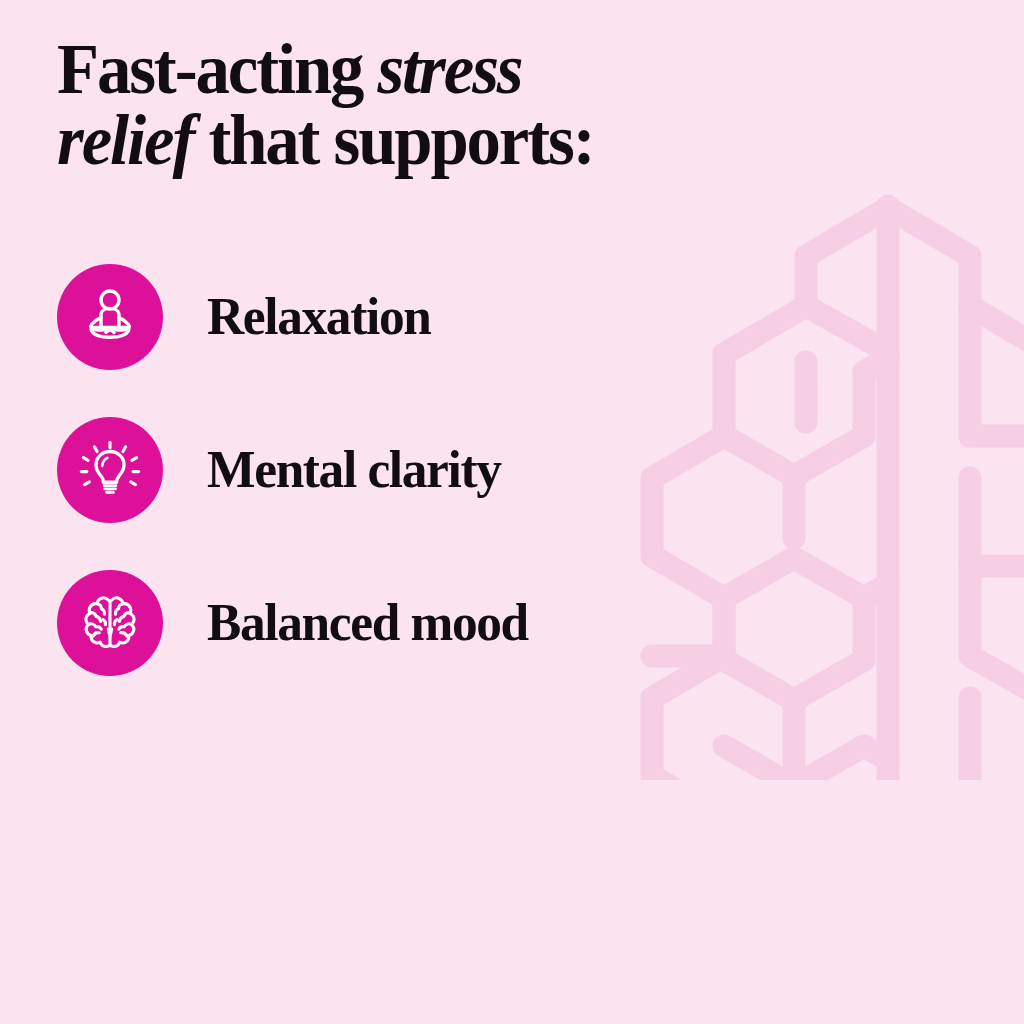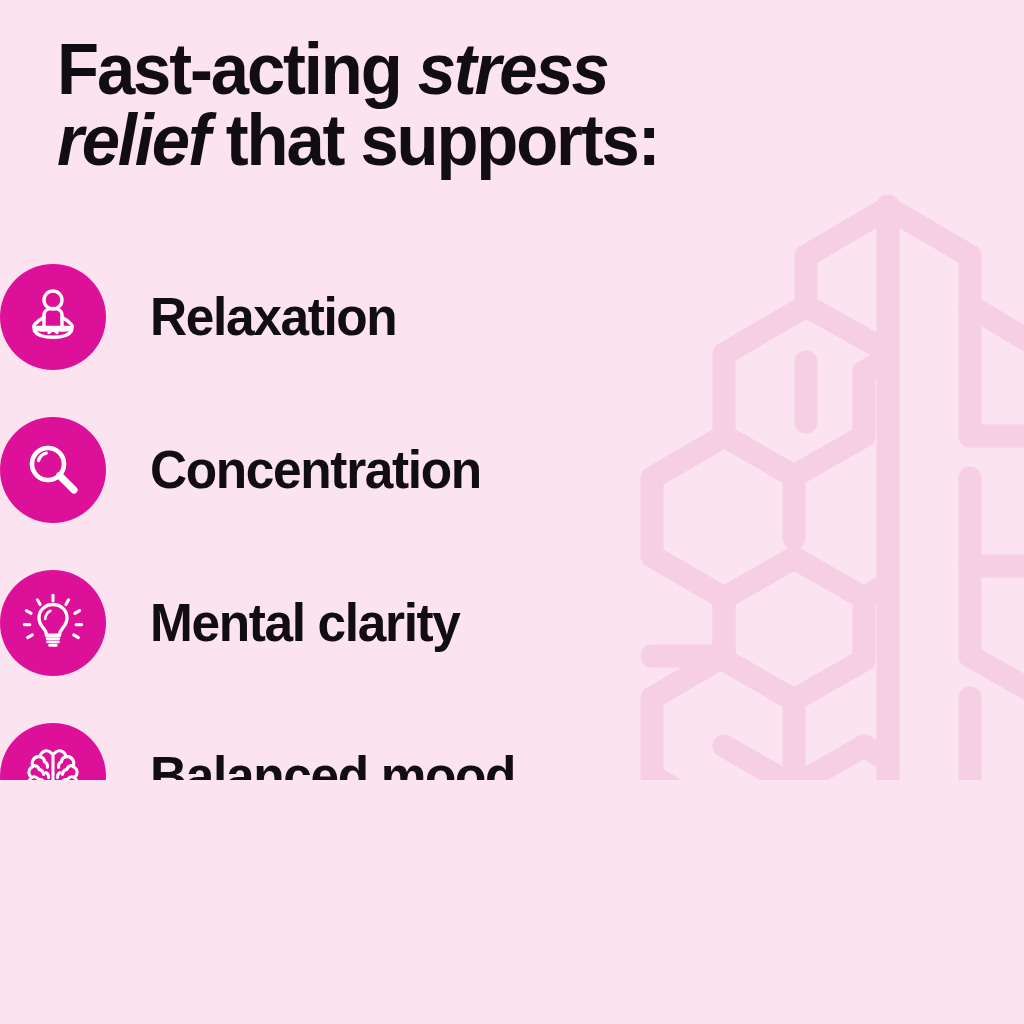--- a/index.html
+++ b/index.html
@@ -16,20 +16,21 @@
     font-family:"Liberation Sans", sans-serif;
     position:relative;
   }
 
   #graphic {
     position:relative;
     width:1024px;
     height:780px;
     background:#FBE3EF;
     overflow:hidden;
+    font-family:Liberation Serif, serif;
   }
 
   
   #brain-watermark {
     position:absolute;
     right:-34px;
     top:186px;
     width:470px;
     height:790px;
     pointer-events:none;
@@ -65,20 +66,21 @@
     top:240px;
     width:1024px;
     z-index:2;
   }
 
   .benefit-row {
     position:relative;
     height:153px;
     display:flex;
     align-items:center;
+    padding-left:57px;
   }
 
   .benefit-badge {
     flex:0 0 auto;
     width:106px;
     height:106px;
     border-radius:50%;
     background:#DD109A;
     display:flex;
     align-items:center;
@@ -153,32 +155,20 @@
             <path d="M24.2 33.4c-3.4 1.6-7.1 4.1-9.6 7.1-1.5 1.8-.9 3.9 1.3 4.6 3.4 1.1 7.6 1.2 11 .8"></path>
             <path d="M41.8 33.4c3.4 1.6 7.1 4.1 9.6 7.1 1.5 1.8.9 3.9-1.3 4.6-3.4 1.1-7.6 1.2-11 .8"></path>
             <path d="M14.5 46.8c2.1 3.7 7.9 6.4 18.5 6.4s16.4-2.7 18.5-6.4c.9-1.6-.3-3.3-2.2-3.3H16.7c-1.9 0-3.1 1.7-2.2 3.3Z"></path>
             <path d="M29 48.5c1.3-1.6 2.6-2.4 4-2.4s2.7.8 4 2.4"></path>
           </g>
         </svg>
       </div>
       <div class="benefit-label">Relaxation</div>
     </div>
 
-    <div class="benefit-row">
-      <div class="benefit-badge">
-        <svg width="62" height="62" viewBox="0 0 62 62" fill="none">
-          <g stroke="#FFFFFF" stroke-linecap="round" stroke-linejoin="round" fill="none">
-            <circle cx="26" cy="25" r="16" stroke-width="4.6"></circle>
-            <path d="M16.5 21.5c1-3.6 4-6.4 7.7-7.3" stroke-width="3.4"></path>
-            <path d="M37.6 36.6 52 51" stroke-width="7.2"></path>
-          </g>
-        </svg>
-      </div>
-      <div class="benefit-label">Concentration</div>
-    </div>
 
     <div class="benefit-row">
       <div class="benefit-badge">
         <svg width="64" height="64" viewBox="0 0 64 64" fill="none">
           <g stroke="#FFFFFF" stroke-linecap="round" stroke-linejoin="round" fill="none">
             <path d="M32 13.5c8 0 14 6 14 13.4 0 5.1-2.6 8.1-4.7 10.7-1.5 1.9-2.6 3.3-2.6 5.2v1.4H25.3v-1.4c0-1.9-1.1-3.3-2.6-5.2C20.6 35 18 32 18 26.9 18 19.5 24 13.5 32 13.5Z" stroke-width="3.3"></path>
             <path d="M24.2 28c.2-3.6 2.2-6.6 5.2-8.1" stroke-width="2.7"></path>
             <path d="M25.5 44.3h13M26 47.6h12M26.5 50.9h11" stroke-width="2.7"></path>
             <path d="M28.8 54.3h6.4" stroke-width="3.1"></path>
             <g stroke-width="3.1">

